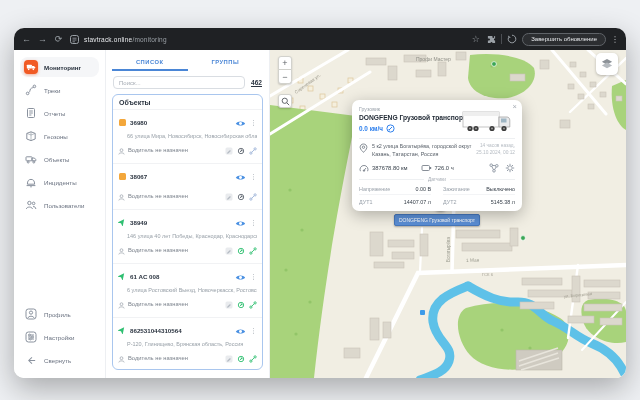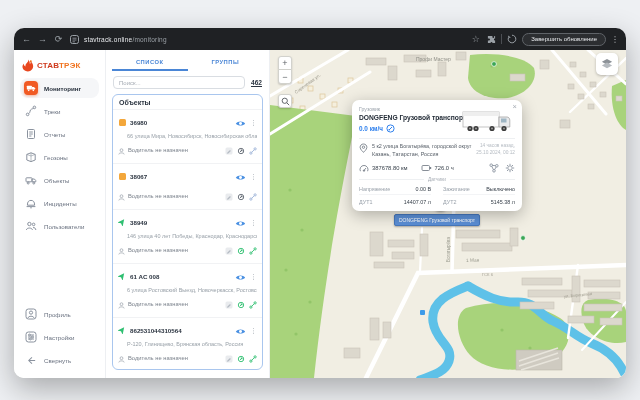--- a/index.html
+++ b/index.html
@@ -139,27 +139,20 @@
           <path d="M1 1.5l.5 2.5 2.4-.6z" fill="#9aa0a6"></path>
         </svg>
     </span>
     <span class="tb-pill">Завершить обновление</span>
     <span class="tb-dots">⋮</span>
   </div>
 
   <div class="app">
 
     <div class="sidebar">
-      <div class="logo">
-        <svg width="12" height="13" viewBox="0 0 12 13">
-            <path d="M6 .5C7.5 3 3 4 3.5 7.5 2 6.8 1.6 5.5 1.8 4.6.3 6.3-.3 9 2 11c2.6 2.3 7 1.6 8.5-1.2C12 7 10.8 4 8.5 2.6 8.8 3.8 8.4 4.6 7.8 5 8 3.2 7.2 1.3 6 .5z" fill="#e8471f"></path>
-            <circle cx="8.8" cy="2.2" r="1" fill="#f0731f"></circle>
-          </svg>
-        <span class="logo-text"><span class="p1">СТАВ</span><span class="p2">ТРЭК</span></span>
-      </div>
       <div class="menu">
         <div class="mitem active">
           <span class="ic">
               <svg width="10" height="10" viewBox="0 0 12 12">
                 <rect x="1" y="3.2" width="6" height="4.6" rx=".7" fill="#fff"></rect>
                 <path d="M7 4.8h2.6l1.2 1.6v1.4H7z" fill="#fff"></path>
                 <circle cx="3.2" cy="8.8" r="1" fill="#fff"></circle>
                 <circle cx="8.8" cy="8.8" r="1" fill="#fff"></circle>
               </svg>
             </span>

